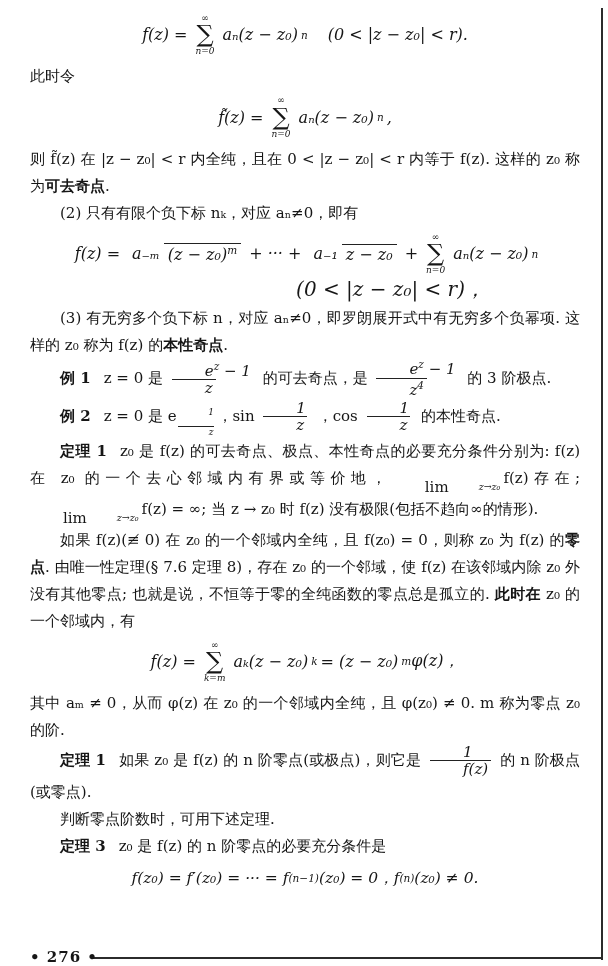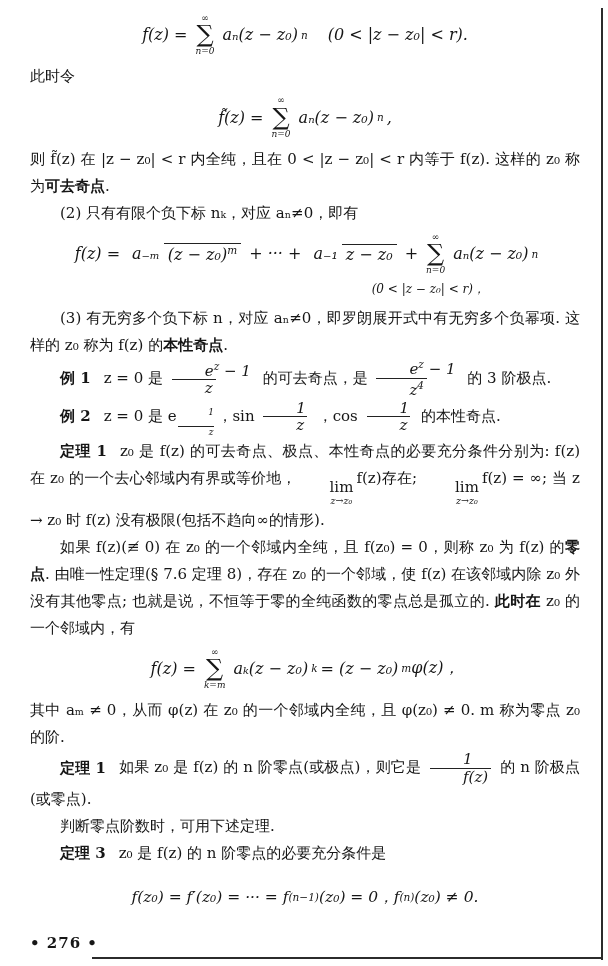--- a/index.html
+++ b/index.html
@@ -38,29 +38,29 @@
 
   .ifrac { display:inline-flex; flex-direction:column; align-items:flex-start;
            vertical-align:middle; margin:0 4px; font-style:italic; font-size:15px; }
   .ifrac .num { padding:0 3px; line-height:1.1; }
   .ifrac .den { padding:0 3px; line-height:1.15; border-top:1.3px solid #222; }
 
   .esup { display:inline-flex; flex-direction:column; align-items:center;
           vertical-align:6px; margin:0 3px 0 1px; font-size:9px; font-style:italic; }
   .esup .den { border-top:1px solid #222; padding:0 1px; line-height:1.2; }
 
-  .limb { display:inline-flex; flex-direction:column; align-items:center;
+  .limb { display:inline-flex; flex-direction:row; align-items:center;
           vertical-align:-9px; margin:0 3px; }
   .limb .lt { font-size:15px; line-height:1.05; }
   .limb .ls { font-size:9.5px; line-height:1.15; font-style:italic; }
 
-  .f3cond { text-align:right; padding-right:95px; font-style:italic; font-size:12px; line-height:24px; margin-bottom:4px; }
-  .f5line { justify-content:center; font-size:15.5px; margin:20px 0 0 0; }
-
-  .pageno { position:absolute; left:30px; bottom:14px; font-weight:bold; font-size:15px; letter-spacing:1px; }
+  .f3cond { text-align:right; padding-right:95px; font-style:italic; font-size:20px; line-height:24px; margin-bottom:4px; }
+  .f5line { justify-content:center; font-size:15.5px; margin:8px 0 0 0; }
+
+  .pageno { position:absolute; left:30px; bottom:0; font-weight:bold; font-size:15px; letter-spacing:1px; }
 </style>
 </head>
 <body>
 
 <div class="page">
   <div class="scan-edge"></div>
   <div class="scan-bottom"></div>
 
   <div class="formula">
     <span class="mi">f(z) =</span>

